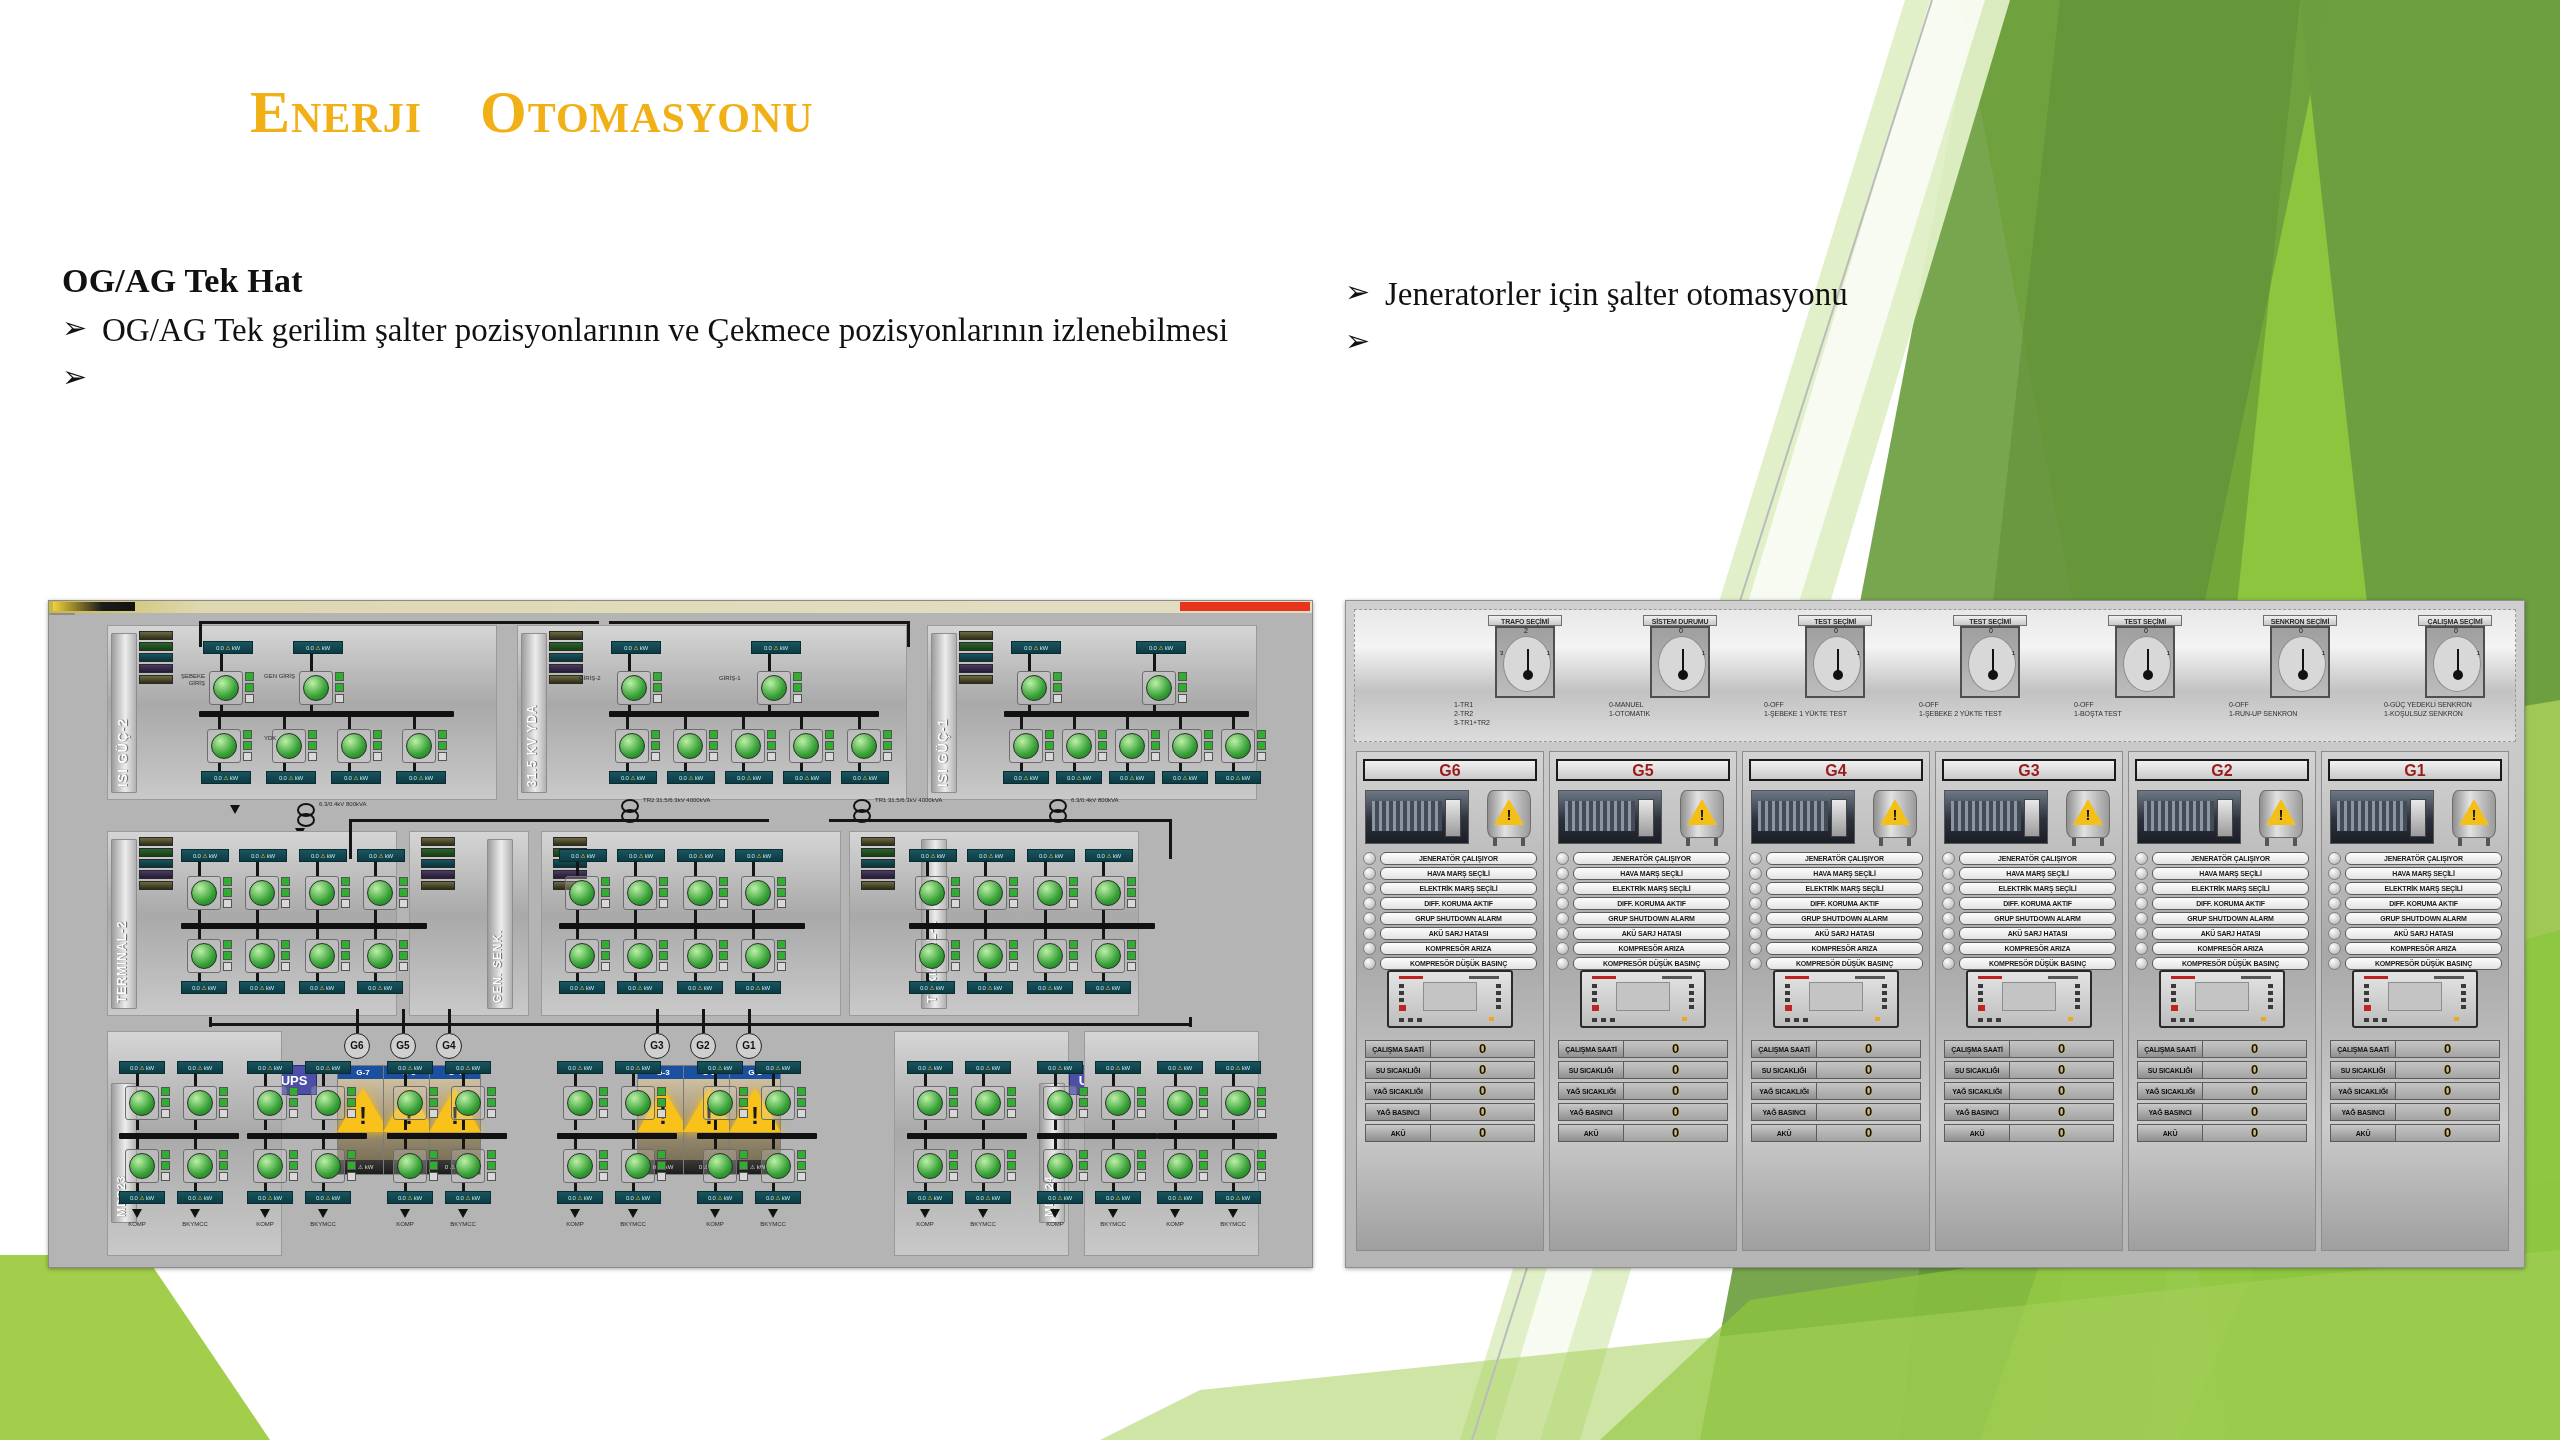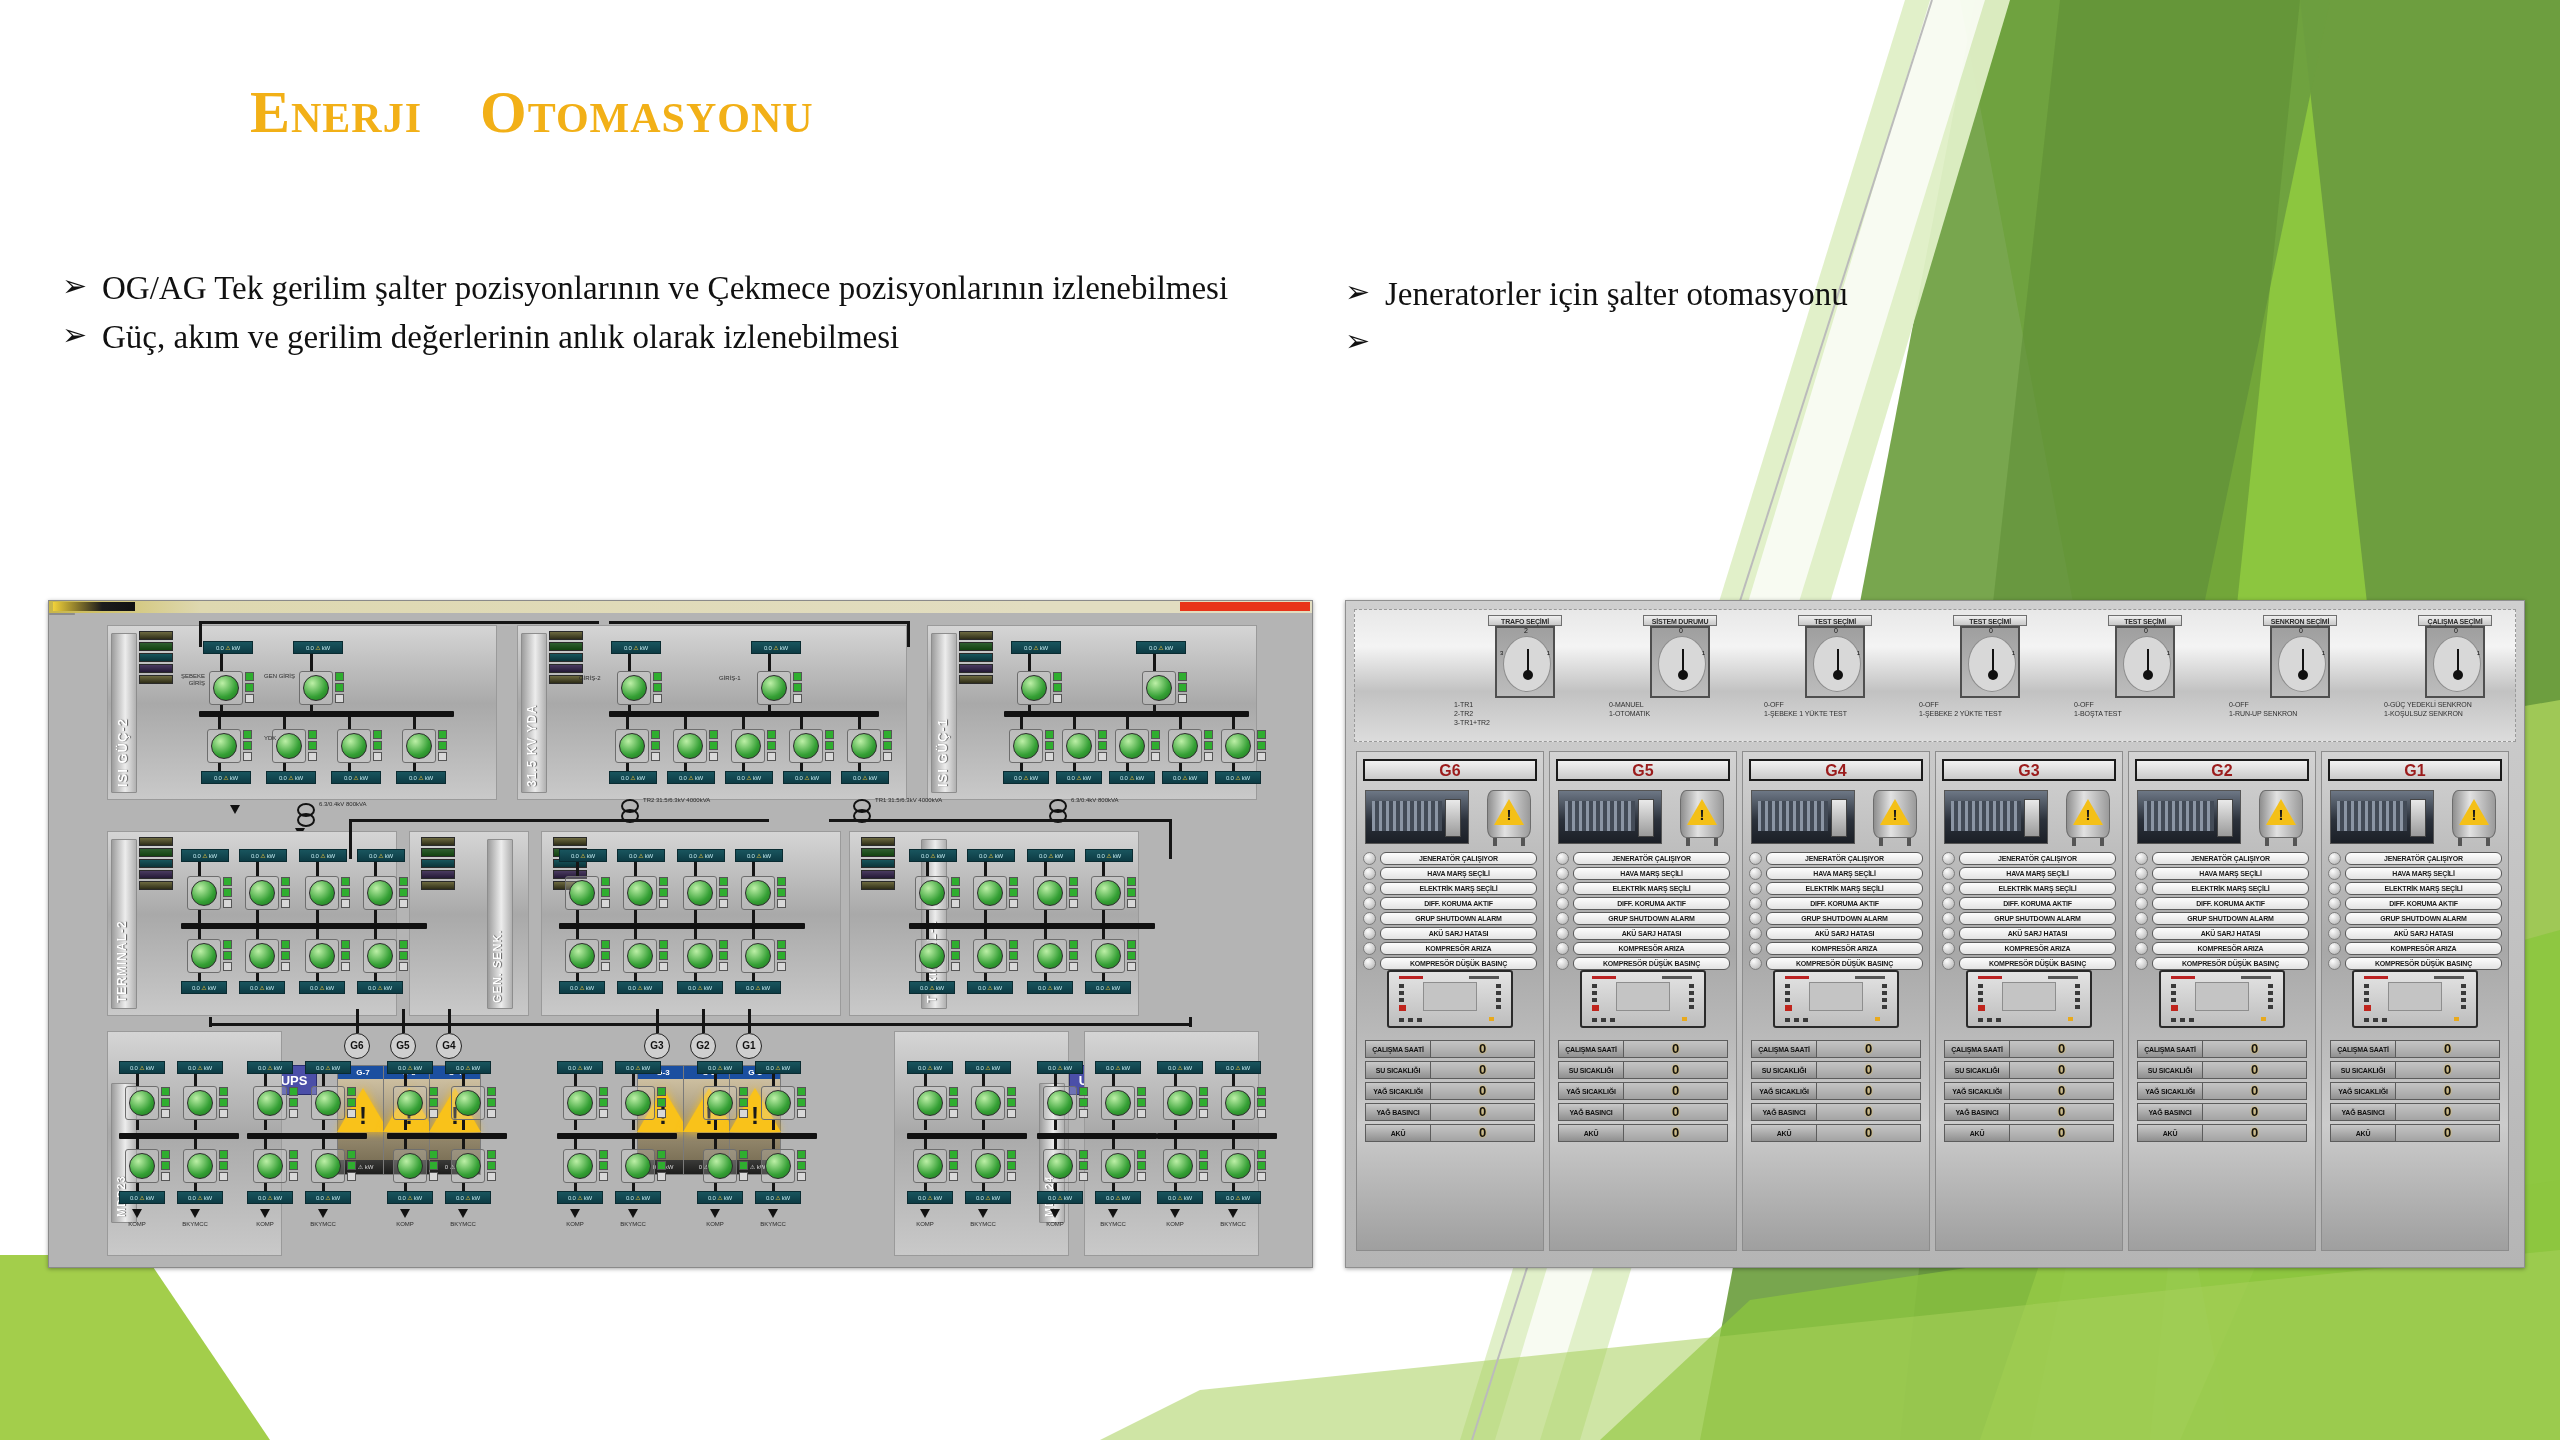--- a/index.html
+++ b/index.html
@@ -211,27 +211,27 @@
       <line x1="1932" y1="0" x2="1472" y2="1440" stroke="#bbbbbb" stroke-width="2"></line>
     </svg>
   </div>
 
   <div id="title-row">
     <span class="title-word" id="tw1">Enerji</span>
     <span class="title-word" id="tw2">Otomasyonu</span>
   </div>
 
   <div class="col" id="col-left">
+    <h3>OG/AG Tek Hat</h3>
     <div class="bullet">
       <span class="arrow">➢</span>
       <span class="btext just">OG/AG   Tek gerilim     şalter     pozisyonlarının  ve Çekmece  pozisyonlarının izlenebilmesi</span>
     </div>
     <div class="bullet">
       <span class="arrow">➢</span>
-      <span class="btext just">Güç, akım ve gerilim değerlerinin anlık olarak izlenebilmesi</span>
     </div>
   </div>
 
   <div class="col" id="col-right">
     <div class="bullet">
       <span class="arrow">➢</span>
       <span class="btext">Jeneratorler için şalter otomasyonu</span>
     </div>
     <div class="bullet">
       <span class="arrow">➢</span>

